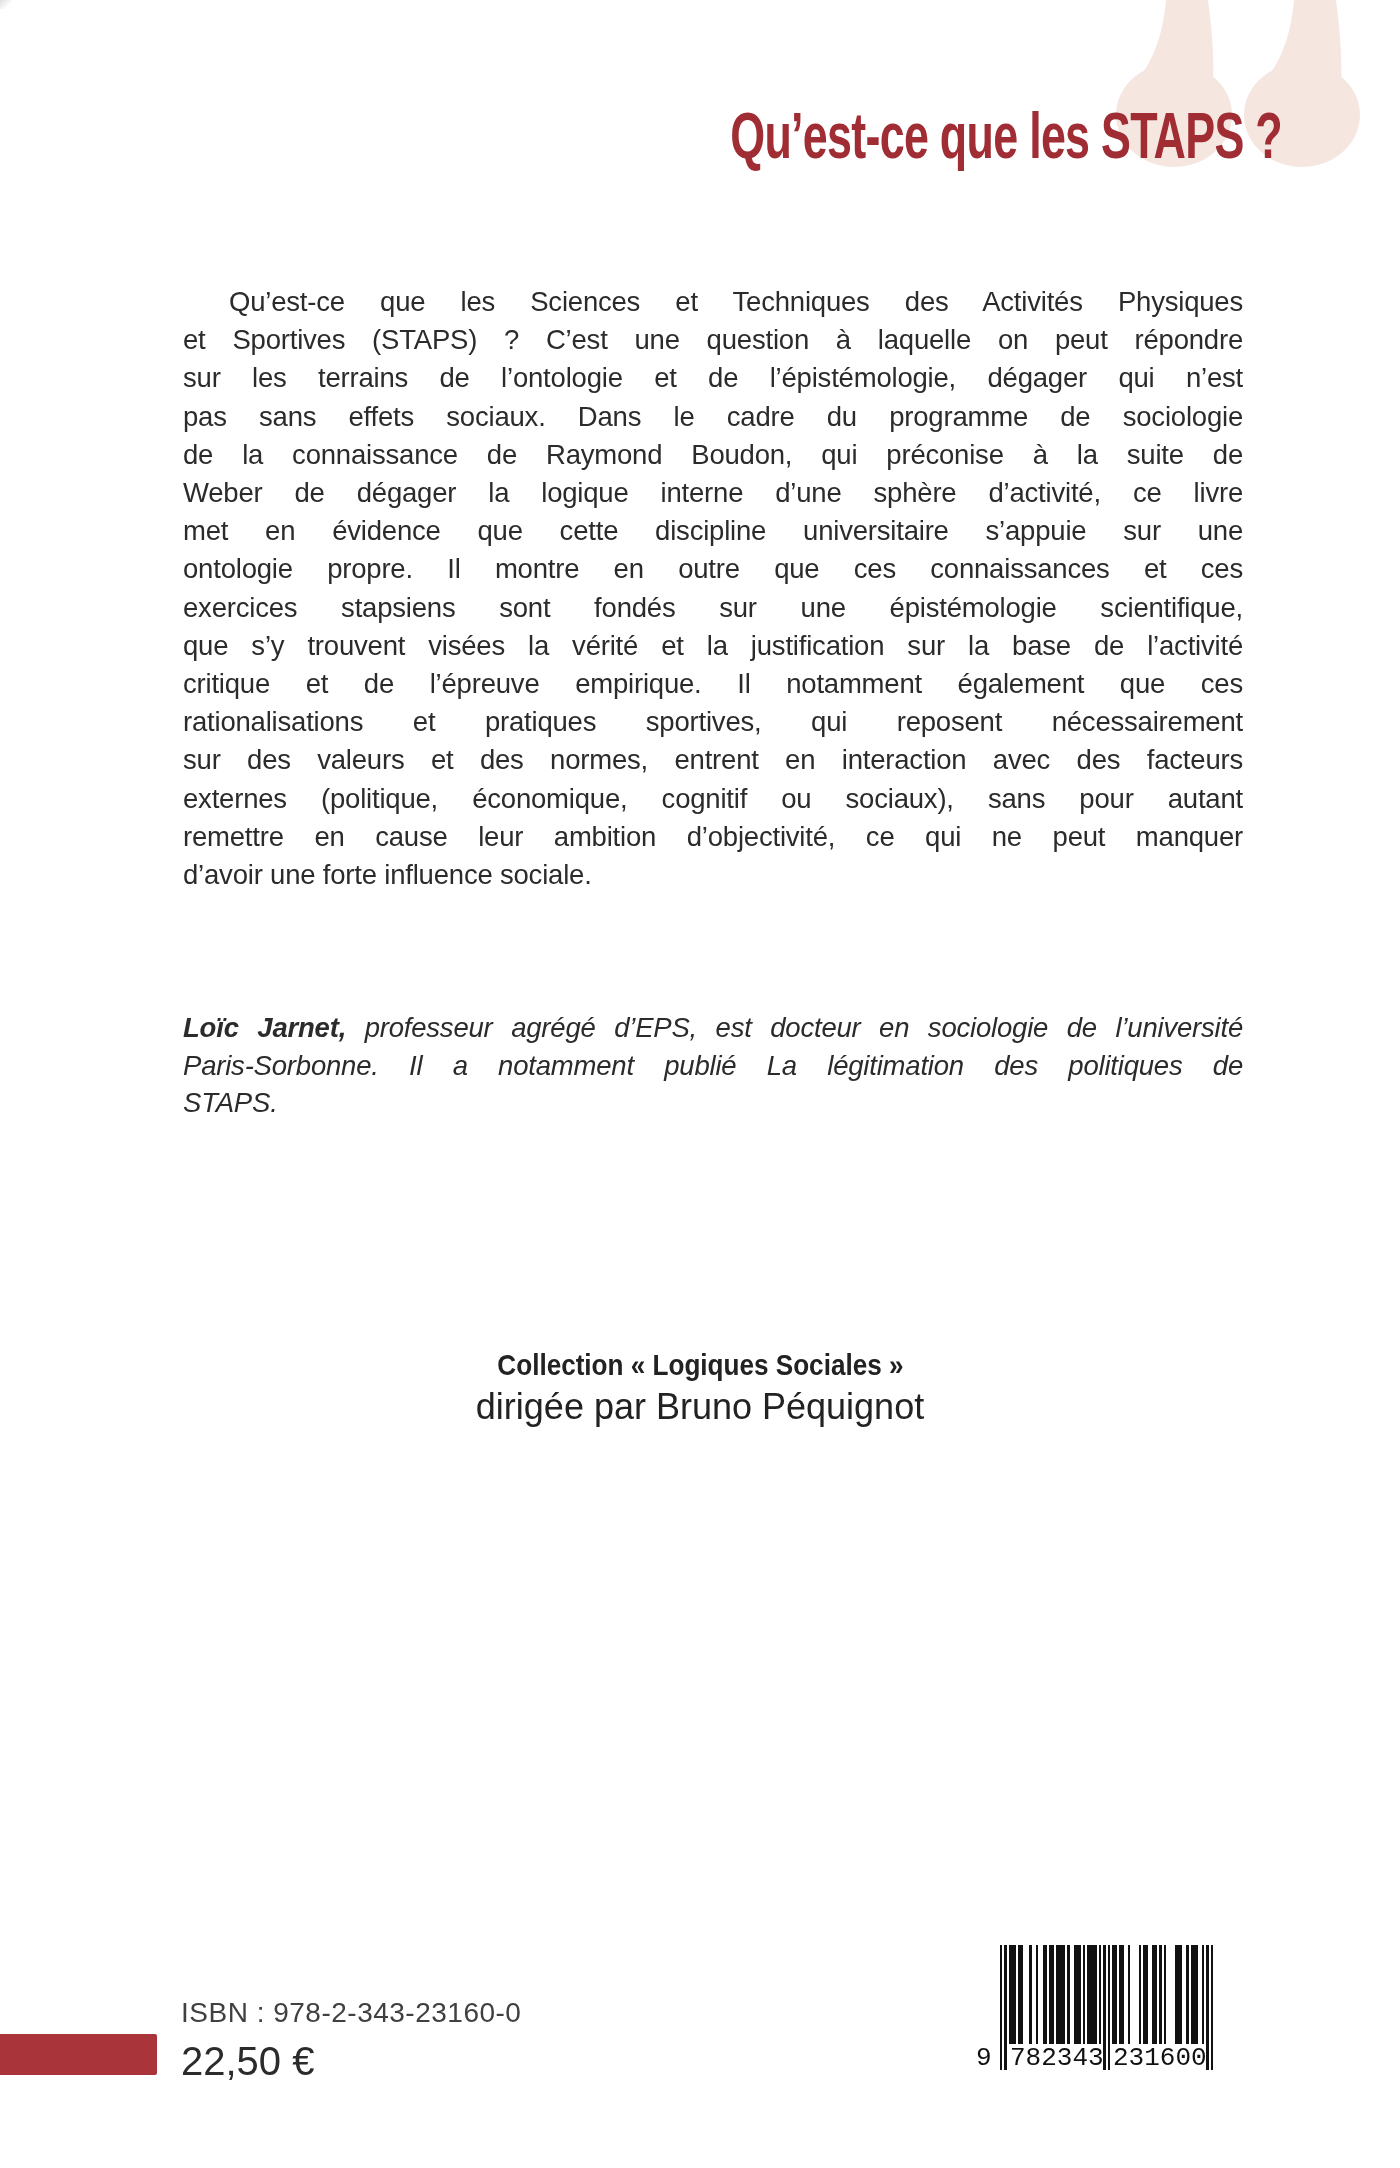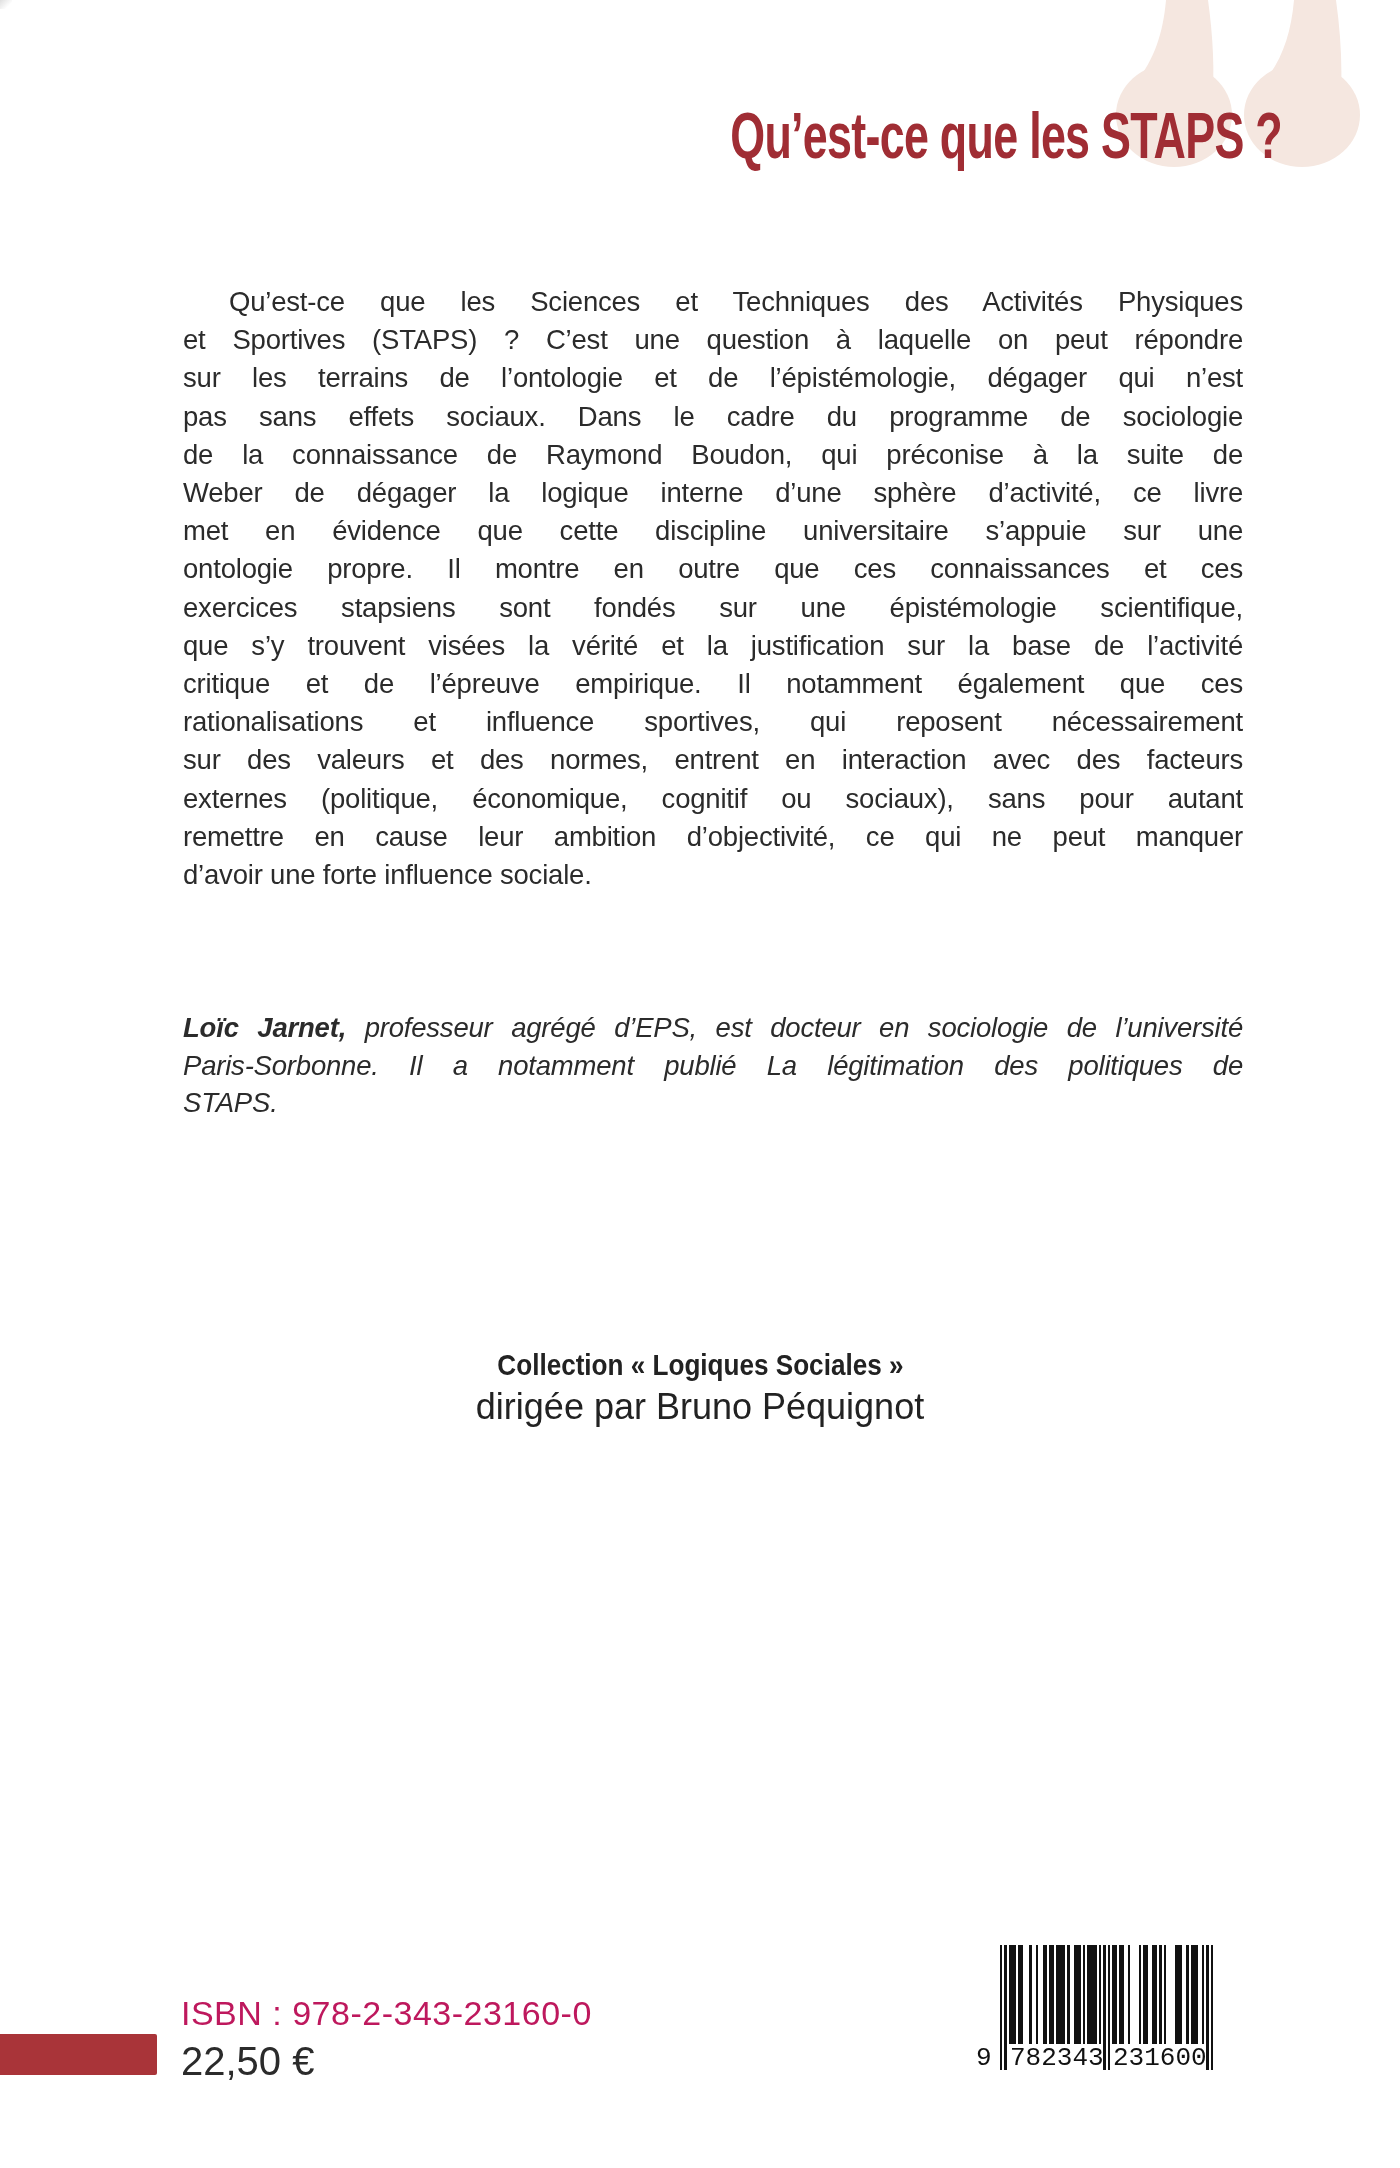--- a/index.html
+++ b/index.html
@@ -68,21 +68,21 @@
     font-family:"Liberation Mono",monospace;
     font-size:26px;line-height:26px;color:#111111;
     white-space:nowrap;
   }
   .bc-d-left{left:-24px;}
   .bc-d-g1{left:10px;}
   .bc-d-g2{left:113px;}
   
   .isbn{
     position:absolute;left:181px;top:1996px;
-    font-size:34px;line-height:34px;color:#be185d;letter-spacing:0.5px;text-align:right;
+    font-size:28px;line-height:34px;color:#404040;letter-spacing:0.5px;text-align:right;
   }
   .price{
     position:absolute;left:181px;top:2038px;
     font-size:40px;line-height:46px;color:#2b2b2b;
   }
   .redbar{
     position:absolute;left:0;top:2034px;width:157px;height:41px;
     background:#a93439;border-radius:0 2px 2px 0;
   }
   
@@ -119,21 +119,21 @@
     <div class="jline">et Sportives (STAPS) ? C’est une question à laquelle on peut répondre</div>
     <div class="jline">sur les terrains de l’ontologie et de l’épistémologie, dégager qui n’est</div>
     <div class="jline">pas sans effets sociaux. Dans le cadre du programme de sociologie</div>
     <div class="jline">de la connaissance de Raymond Boudon, qui préconise à la suite de</div>
     <div class="jline">Weber de dégager la logique interne d’une sphère d’activité, ce livre</div>
     <div class="jline">met en évidence que cette discipline universitaire s’appuie sur une</div>
     <div class="jline">ontologie propre. Il montre en outre que ces connaissances et ces</div>
     <div class="jline">exercices stapsiens sont fondés sur une épistémologie scientifique,</div>
     <div class="jline">que s’y trouvent visées la vérité et la justification sur la base de l’activité</div>
     <div class="jline">critique et de l’épreuve empirique. Il notamment également que ces</div>
-    <div class="jline">rationalisations et influence sportives, qui reposent nécessairement</div>
+    <div class="jline">rationalisations et pratiques sportives, qui reposent nécessairement</div>
     <div class="jline">sur des valeurs et des normes, entrent en interaction avec des facteurs</div>
     <div class="jline">externes (politique, économique, cognitif ou sociaux), sans pour autant</div>
     <div class="jline">remettre en cause leur ambition d’objectivité, ce qui ne peut manquer</div>
     <div class="jline last">d’avoir une forte influence sociale.</div>
   </div>
 
   <div class="bio">
     <div class="jline"><span class="author">Loïc Jarnet,</span><span> professeur agrégé d’EPS, est docteur en sociologie de l’université</span></div>
     <div class="jline">Paris-Sorbonne. Il a notamment publié La légitimation des politiques de</div>
     <div class="jline last">STAPS.</div>

